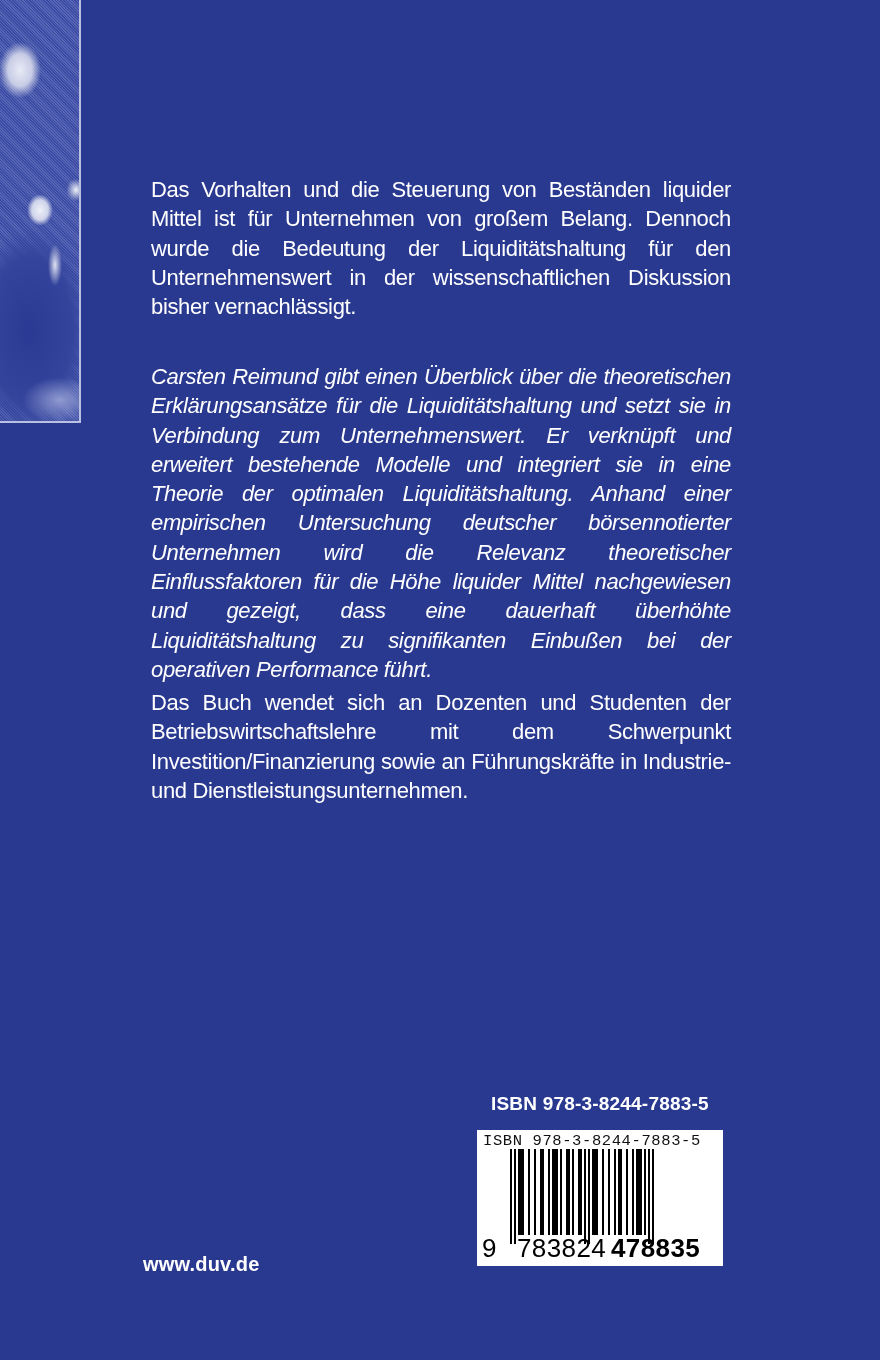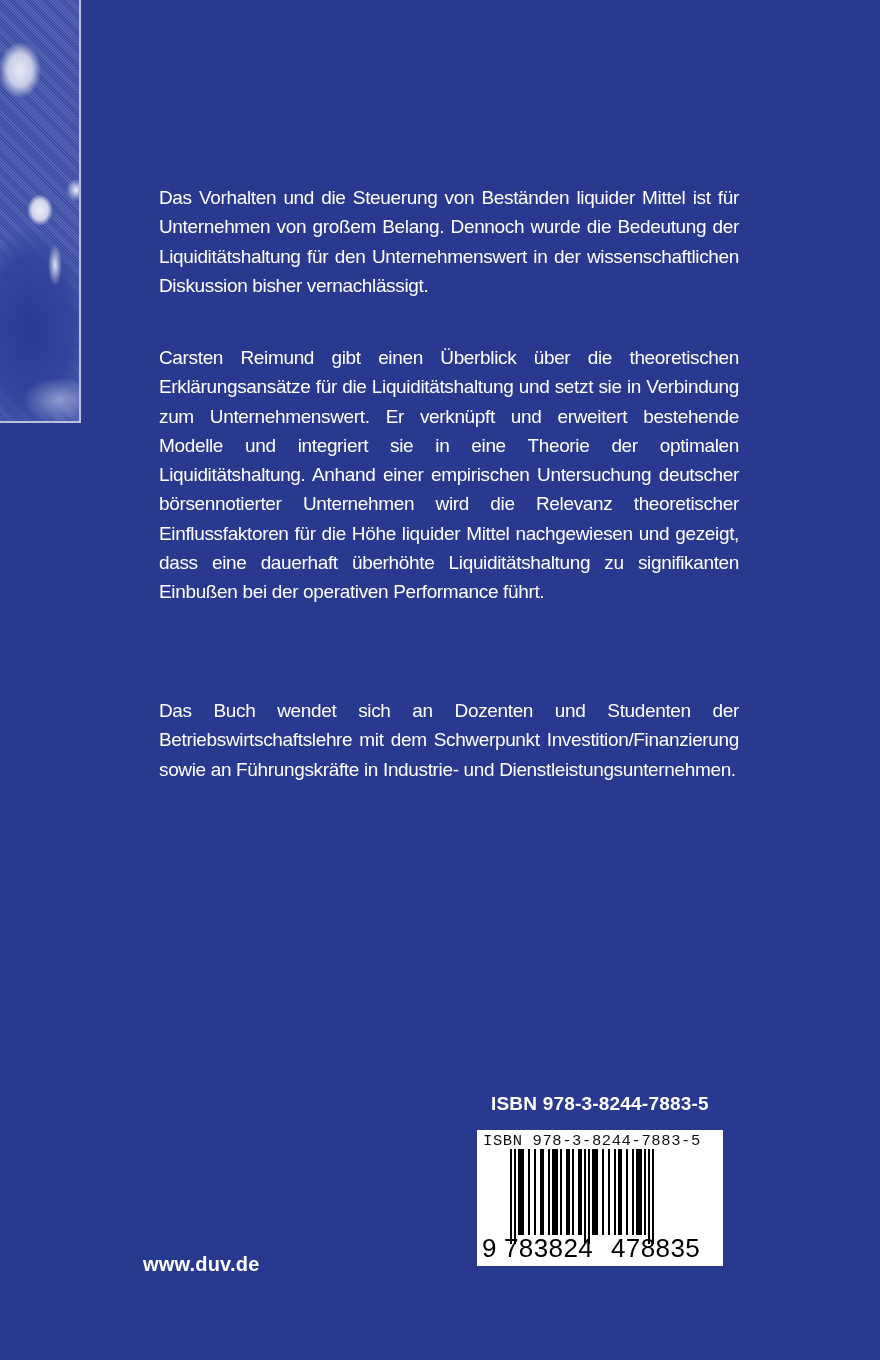--- a/index.html
+++ b/index.html
@@ -30,34 +30,34 @@
         radial-gradient(ellipse 70px 120px at 30px 330px, #2a3a94 0%, #34449c 60%, transparent 85%),
         repeating-linear-gradient(45deg, #3b4ba3 0px, #3b4ba3 1px, #5666b4 1px, #5666b4 2px);
       border-right: 2px solid #b9c0e2;
       border-bottom: 2px solid #b9c0e2;
       box-sizing: border-box;
     }
     .blurb {
       position: absolute;
       left: 143px;
       width: 580px;
-      font-size: 19px;
+      font-size: 22px;
       line-height: 29.3px;
       text-align: justify;
       letter-spacing: -0.35px;
       word-spacing: 0px;
-      margin: 16px;
+      margin: 8px;
       font-stretch: condensed;
       transform-origin: left top;
     }
     .blurb p {
       margin: 0;
     }
     .para1 { top: 167px; }
-    .para2 { top: 327px; }
+    .para2 { top: 354px; font-style: italic; }
     .para3 { top: 680px; }
     .isbn-label {
       position: absolute;
       left: 491px;
       top: 1093px;
       font-size: 19px;
       font-weight: bold;
       letter-spacing: 0.2px;
       color: #ffffff;
     }
@@ -100,22 +100,22 @@
     .barcode-digits {
       position: absolute;
       top: 103px;
       font-family: "Liberation Sans", sans-serif;
       font-size: 26px;
       line-height: 30px;
       color: #000;
       letter-spacing: 0.4px;
     }
     .digit-lead { left: 5px; }
-    .digit-left { left: 27px; }
-    .digit-right { left: 134px; }
+    .digit-left { left: 40px; }
+    .digit-right { left: 134px; font-weight: bold; }
     .website {
       position: absolute;
       left: 143px;
       top: 1253px;
       font-size: 20px;
       font-weight: bold;
       color: #ffffff;
       letter-spacing: 0.2px;
     }
   </style>

